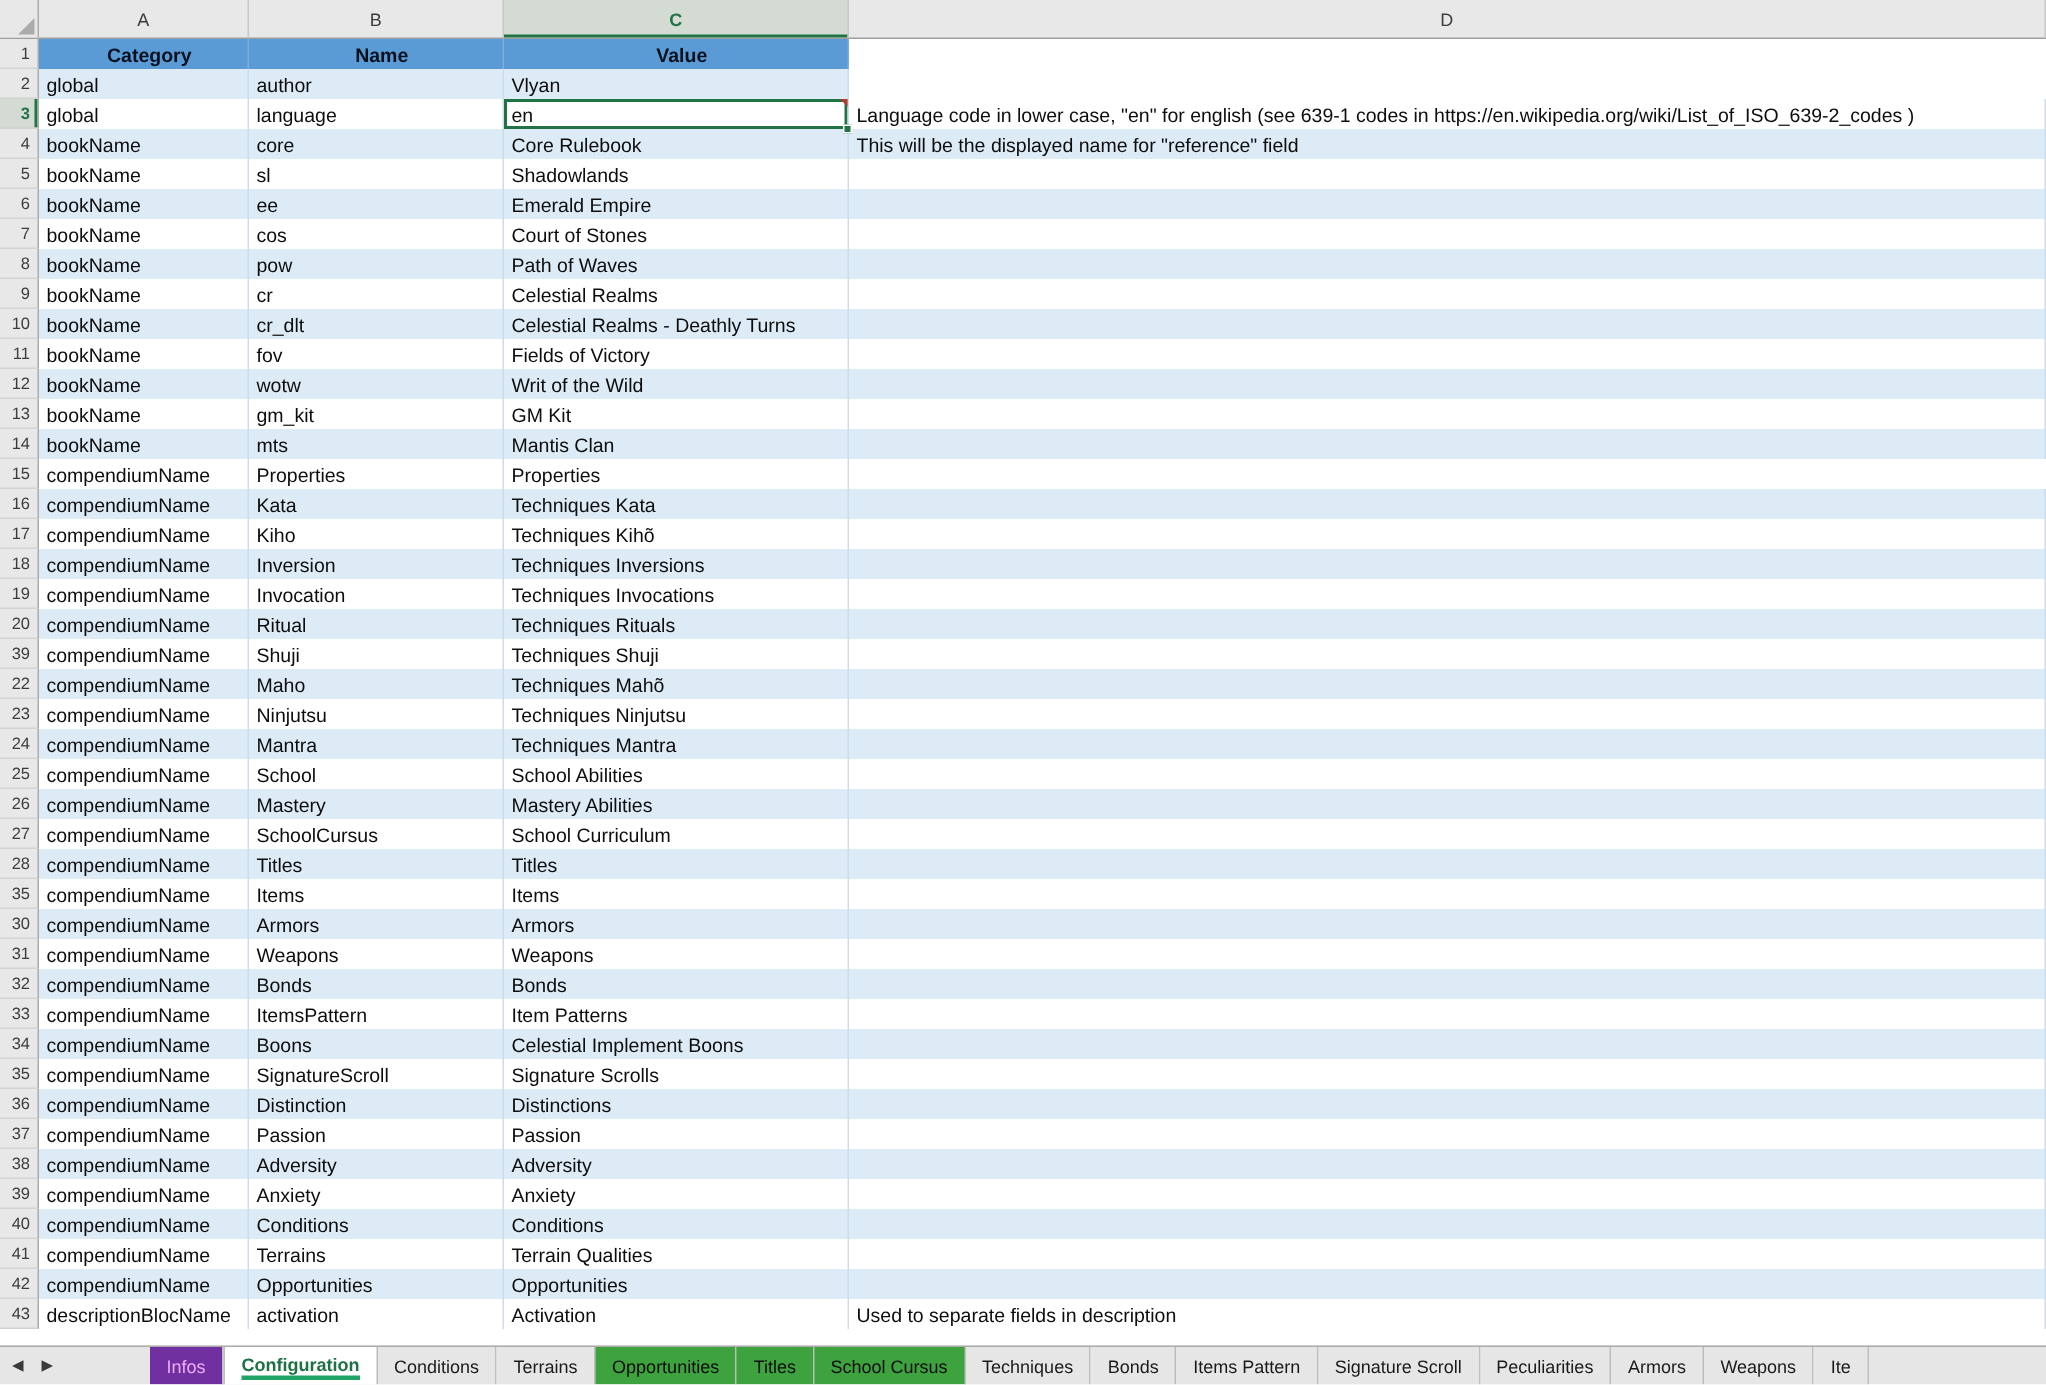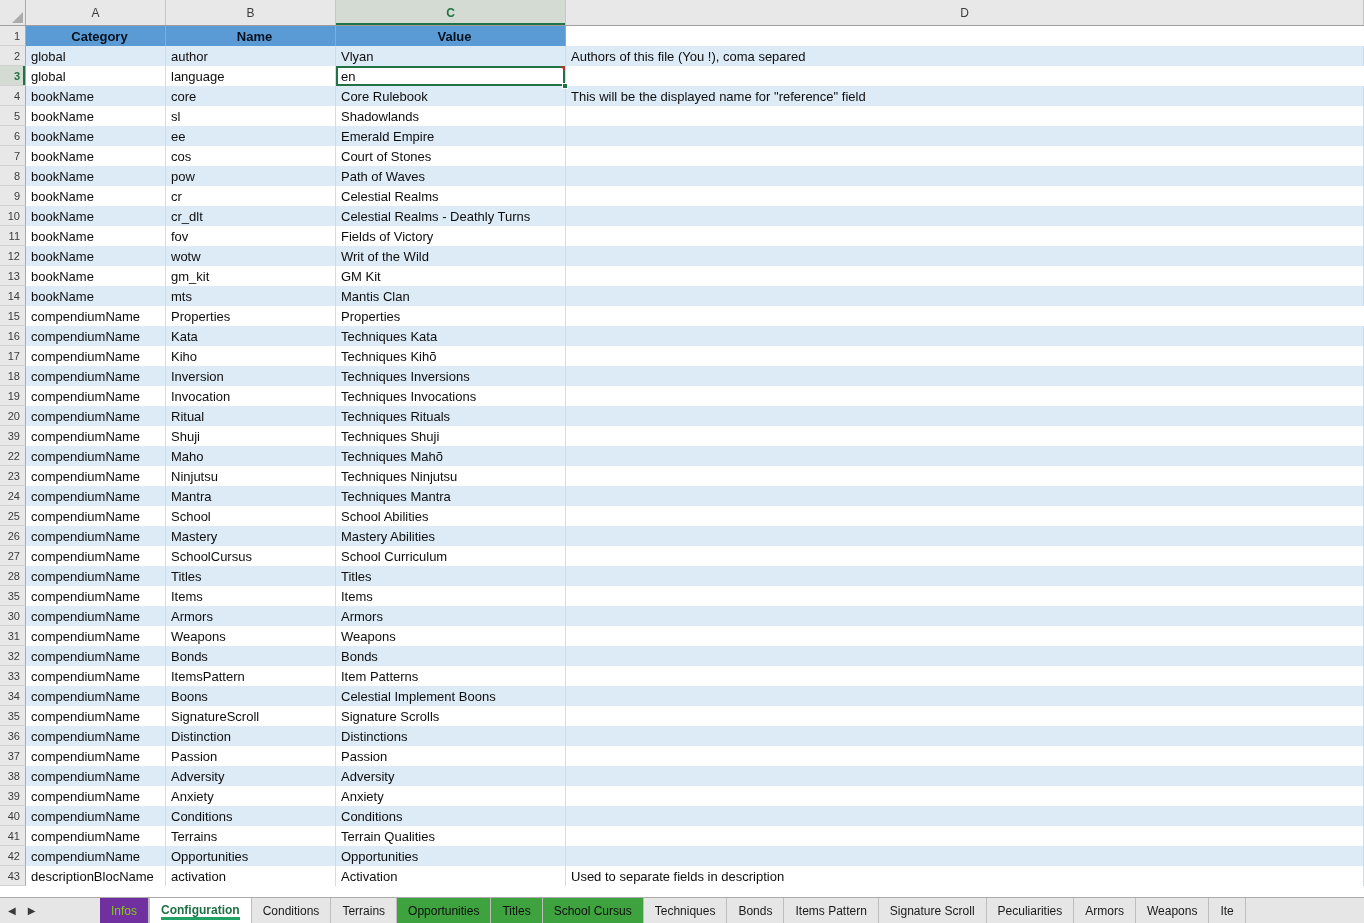--- a/index.html
+++ b/index.html
@@ -52,21 +52,21 @@
   
   .tabbar { height: 26px; flex: none; background: #E6E6E6; border-top: 1px solid #ABABAB;
             display: flex; align-items: stretch; font-size: 12px; }
   .tab-nav { width: 100px; flex: none; display: flex; align-items: center; gap: 12px;
              padding: 0 8px; color: #3a3a3a; }
   .nav-arrow { font-size: 10px; line-height: 1; cursor: pointer; }
   .tabs { display: flex; align-items: stretch; flex: 1; min-width: 0; overflow: hidden; }
   .tab { display: flex; align-items: center; padding: 0 11px; border-right: 1px solid #BDBDBD;
          color: #1a1a1a; white-space: nowrap; cursor: pointer; flex: none; }
   .tab.normal { background: #E6E6E6; }
-  .tab.purple { background: var(--tab-purple, #7030A0); color: #84cc16; }
+  .tab.purple { background: var(--tab-purple, #7030A0); color: #f0abfc; }
   .tab.green  { background: var(--tab-green, #3EA23E); color: #0d0d0d; }
   .tab.active { background: #fff; font-weight: bold; border-left: 1px solid #BDBDBD; }
   .tab.active span { color: var(--active-tab-green, #1E7145);
                      border-bottom: 3px solid #21A366; padding: 1px 0 0 0; }
 </style>
 </head>
 <body>
 
 <div class="app">
   <div class="grid">
@@ -98,36 +98,36 @@
           <div class="rownum">2</div>
           <div class="cell col-A">
             <span>global</span>
           </div>
           <div class="cell col-B">
             <span>author</span>
           </div>
           <div class="cell col-C">
             <span>Vlyan</span>
           </div>
-          <div class="cell col-D">
-            <span>Authors of this file (You !), coma separed</span>
-          </div>
         </div>
         <div class="row">
           <div class="rownum sel">3</div>
           <div class="cell col-A">
             <span>global</span>
           </div>
           <div class="cell col-B">
             <span>language</span>
           </div>
           <div class="cell col-C selected">
             <span>en</span>
             <div class="note-marker"></div>
             <div class="fill-handle"></div>
+          </div>
+          <div class="cell col-D">
+            <span>Language code in lower case, "en" for english (see 639-1 codes in https://en.wikipedia.org/wiki/List_of_ISO_639-2_codes )</span>
           </div>
         </div>
         <div class="row band">
           <div class="rownum">4</div>
           <div class="cell col-A">
             <span>bookName</span>
           </div>
           <div class="cell col-B">
             <span>core</span>
           </div>

